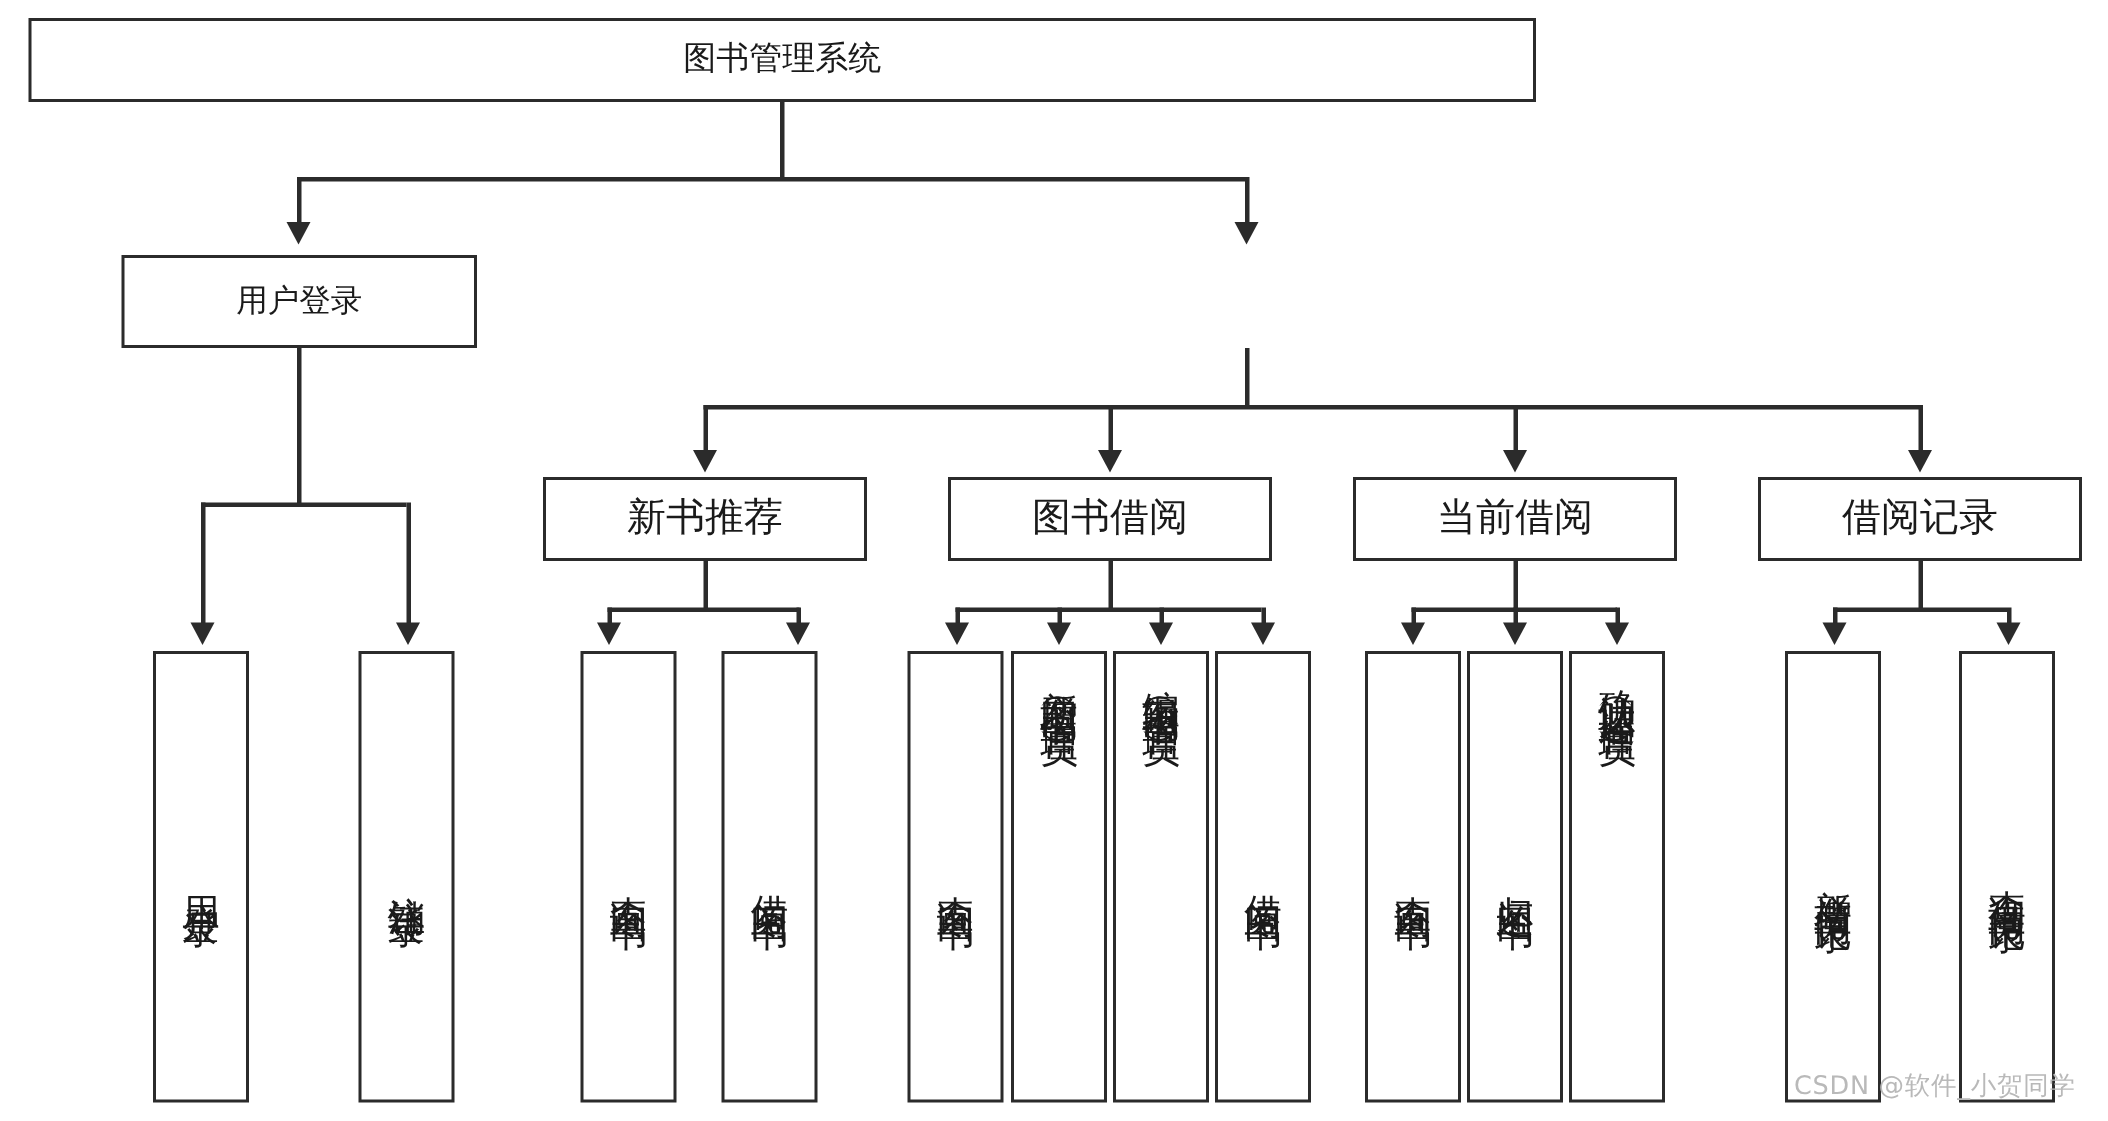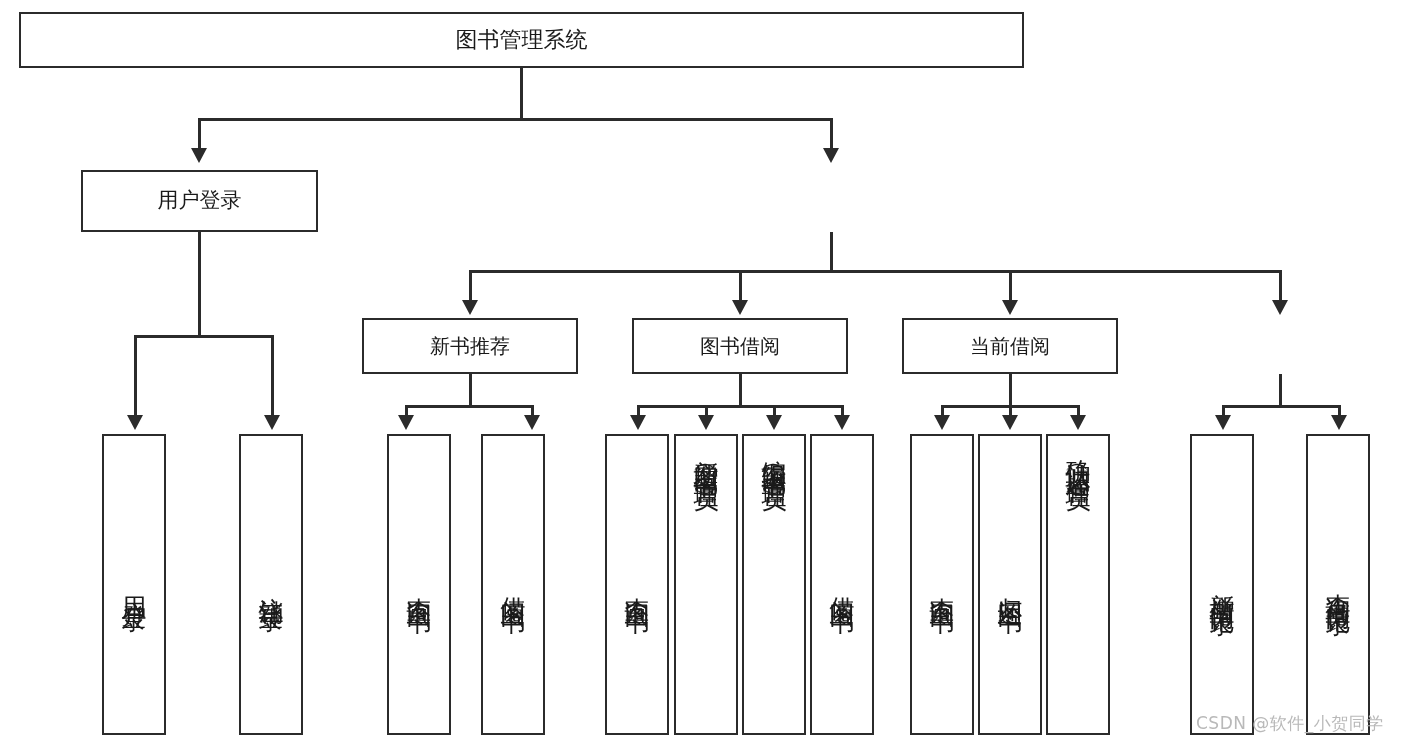--- a/index.html
+++ b/index.html
@@ -38,21 +38,21 @@
   #n-root .lbl{font-size:22px;}
 
   
   .lvl2{width:237px;height:62px;top:170px;}
   .lvl2 .lbl{font-size:21px;}
   #n-login{left:81px;}
   #n-bookmgr{left:711px;}
 
   
   .lvl3{width:216px;height:56px;top:318px;}
-  .lvl3 .lbl{font-size:20px;}
+  .lvl3 .lbl{font-size:26px;}
   #n-newrec{left:362px;}
   #n-borrow{left:632px;}
   #n-current{left:902px;}
   #n-record{left:1172px;}
 
   
   .leaf{
     top:434px;height:301px;width:64px;
     border-width:2.5px;
     align-items:center;
@@ -133,20 +133,23 @@
 
   <div class="node lvl3" id="n-newrec">
     <span class="lbl">新书推荐</span>
   </div>
   <div class="node lvl3" id="n-borrow">
     <span class="lbl">图书借阅</span>
   </div>
   <div class="node lvl3" id="n-current">
     <span class="lbl">当前借阅</span>
   </div>
+  <div class="node lvl3" id="n-record">
+    <span class="lbl">借阅记录</span>
+  </div>
 
   <div class="ln v" style="left:469px;top:374px;height:33px;"></div>
   <div class="ln h" style="left:405px;top:405px;width:128px;"></div>
   <div class="ln v" style="left:405px;top:405px;height:12px;"></div>
   <div class="arrow" style="left:398px;top:415px;"></div>
   <div class="ln v" style="left:531px;top:405px;height:12px;"></div>
   <div class="arrow" style="left:524px;top:415px;"></div>
 
   <div class="ln v" style="left:739px;top:374px;height:33px;"></div>
   <div class="ln h" style="left:637px;top:405px;width:204px;"></div>

